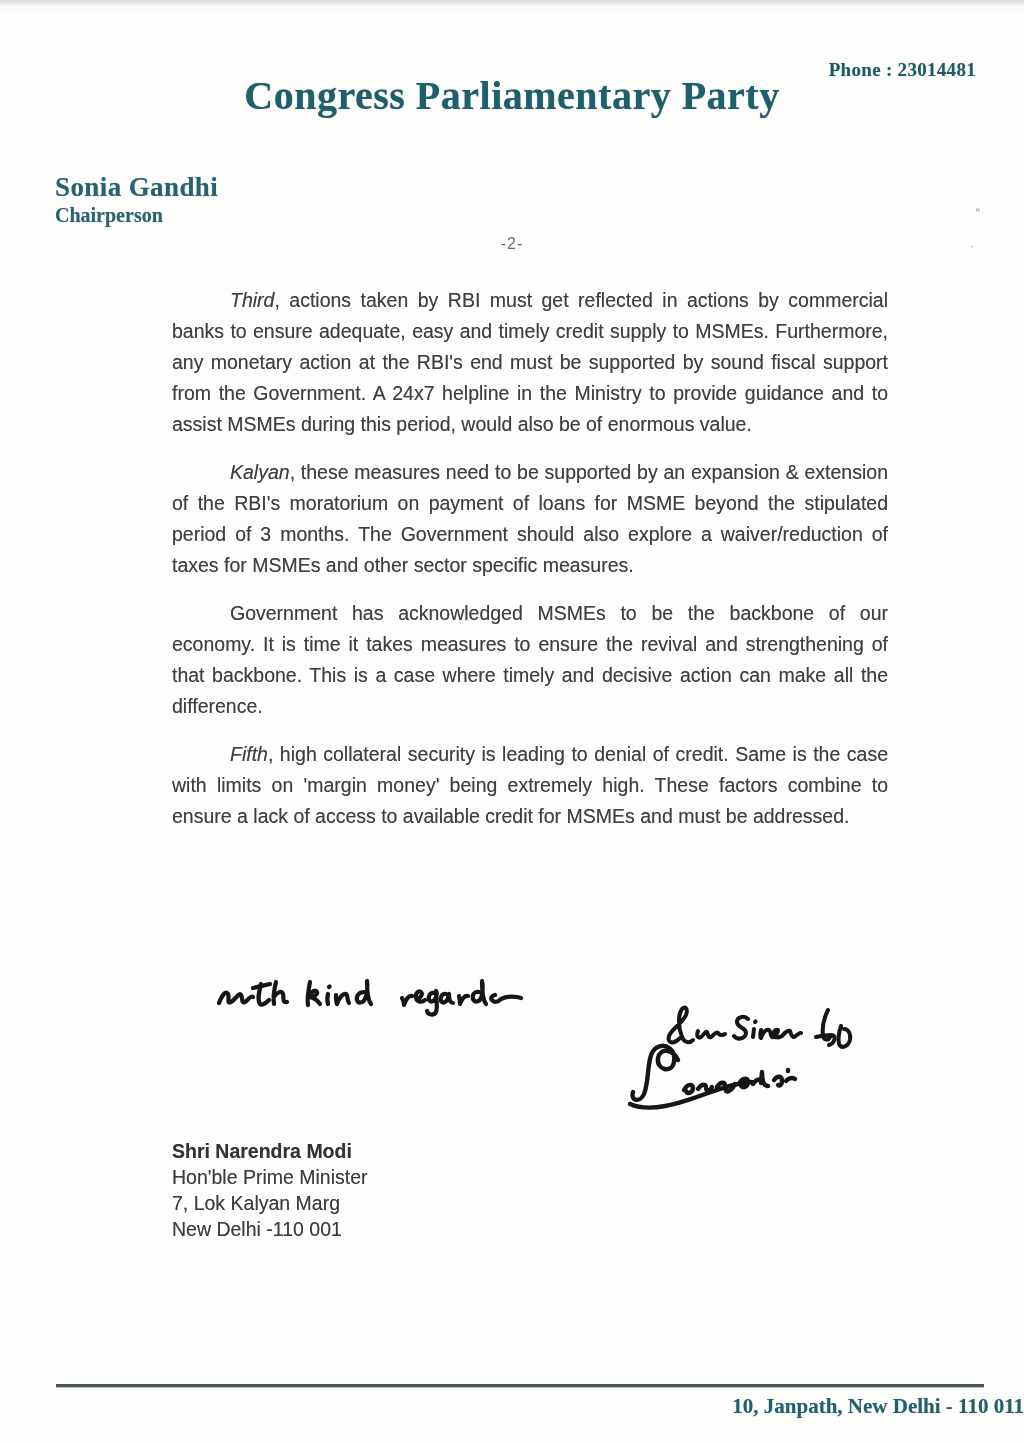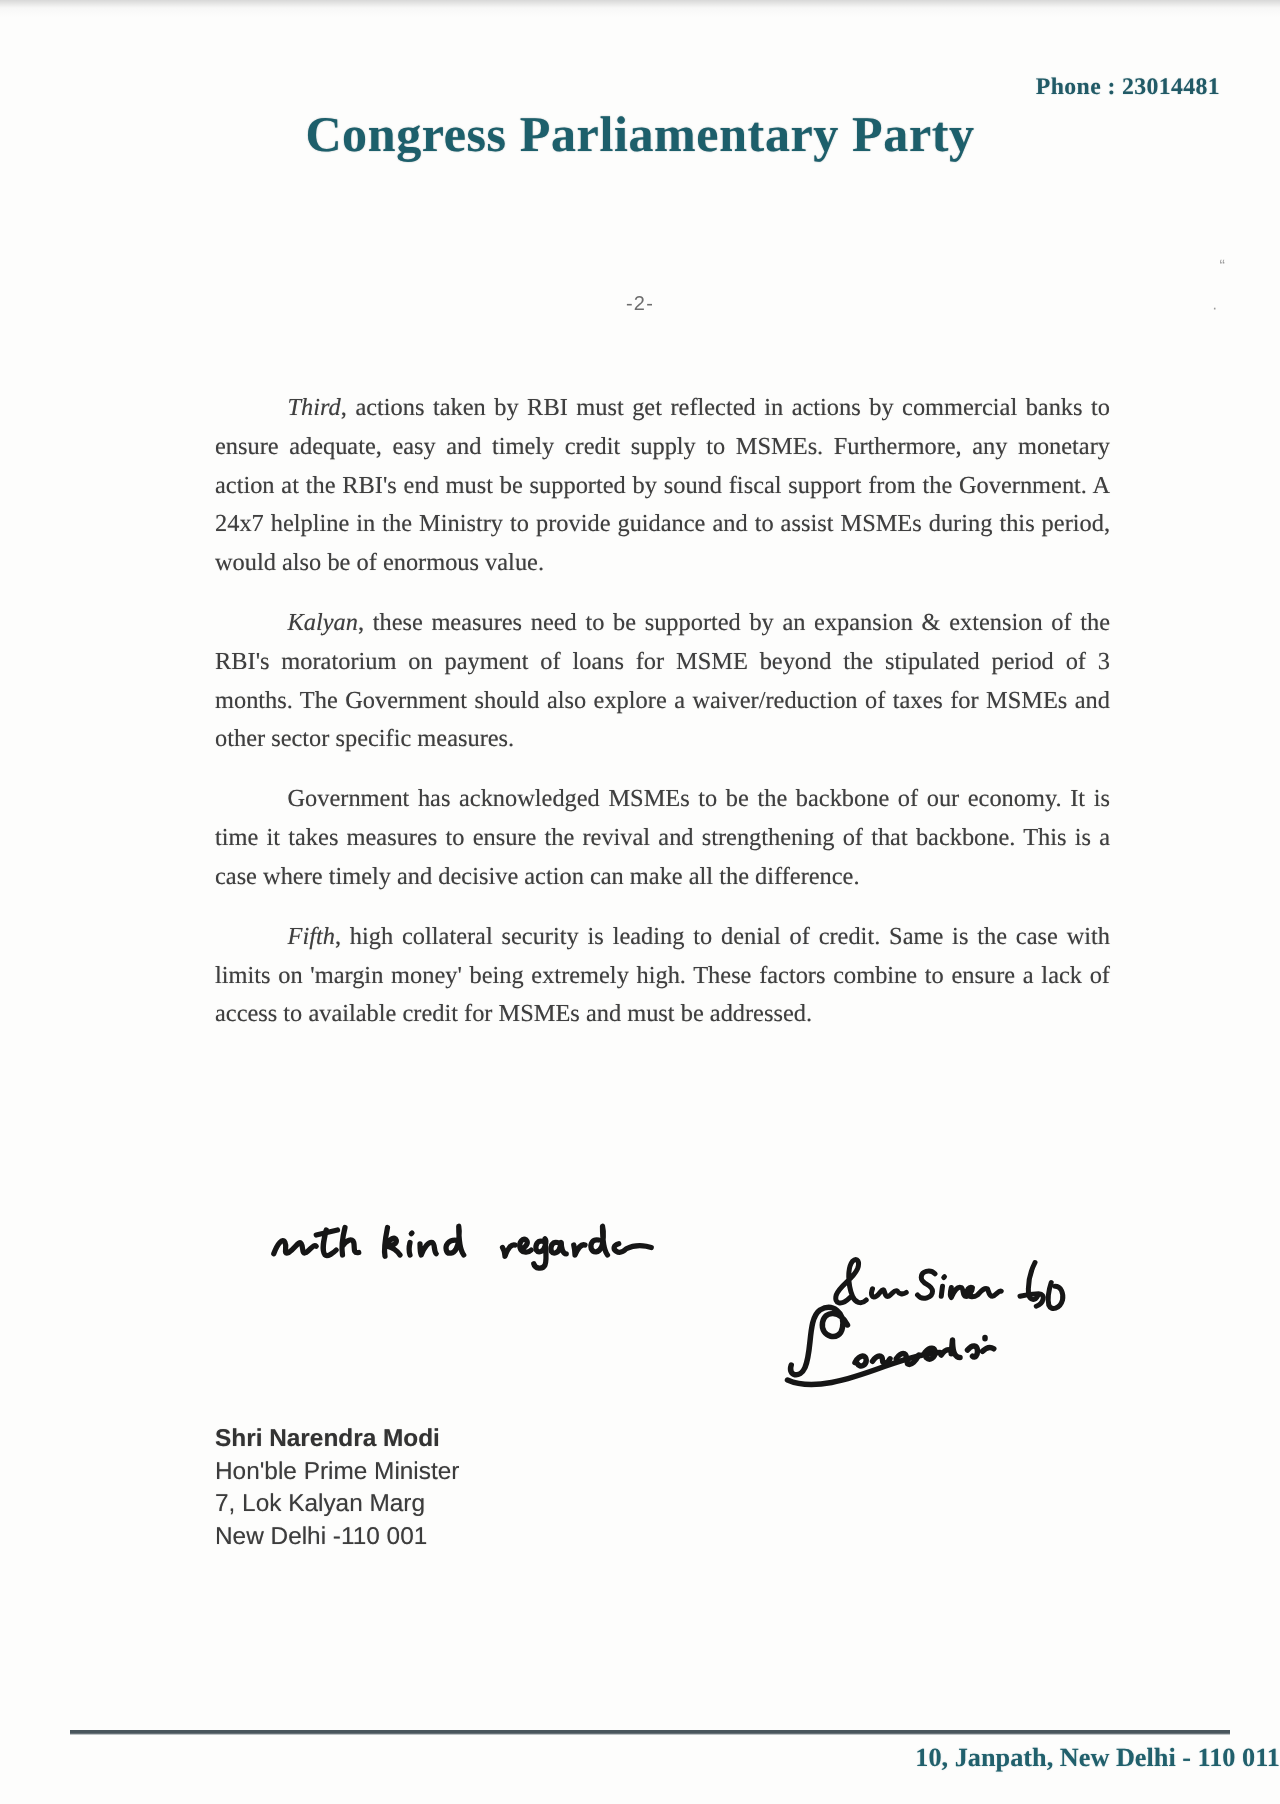--- a/index.html
+++ b/index.html
@@ -31,21 +31,21 @@
     font-family: "Liberation Serif", serif;
     font-weight: bold;
     font-size: 19px;
     letter-spacing: 0.3px;
     color: #215a66;
     text-shadow: 0 0 1px rgba(33,90,102,0.4);
     margin-top: 25px;
   }
   .org-title {
     position: absolute;
-    top: 84px;
+    top: 72px;
     left: 0;
     width: 100%;
     text-align: center;
     font-family: "Liberation Serif", serif;
     font-weight: bold;
     font-size: 40px;
     letter-spacing: 0.5px;
     color: #1d5f6b;
     text-shadow: 0 0 1px rgba(20,60,70,0.55);
   }
@@ -75,28 +75,27 @@
     left: 0;
     width: 100%;
     text-align: center;
     font-size: 16px;
     color: #6d6d6d;
     letter-spacing: 1px;
   }
   .letter-body {
     position: absolute;
     left: 172px;
-    top: 311px;
+    top: 285px;
     width: 716px;
     color: #3f3f3f;
     font-size: 19.5px;
     line-height: 31px;
     text-align: justify;
     text-shadow: 0 0 0.6px rgba(60,60,60,0.55);
-    font-family: Liberation Serif, serif;
   }
   .letter-body p {
     margin: 0 0 17px 0;
     text-indent: 58px;
   }
   .lead-word { font-style: italic; }
   .hw {
     position: absolute;
   }
   .hw svg { display: block; }
@@ -147,20 +146,24 @@
 </head>
 <body>
 
 <div class="page">
   <div class="scan-top"></div>
 
   <div class="phone">Phone : 23014481</div>
 
   <div class="org-title">Congress Parliamentary Party</div>
 
+  <div class="sender">
+    <div class="sender-name">Sonia Gandhi</div>
+    <div class="sender-role">Chairperson</div>
+  </div>
 
   <div class="page-number">-2-</div>
 
   <div class="artifact" style="top:205px; right:42px;">“</div>
   <div class="artifact" style="top:238px; right:48px;">·</div>
 
   <div class="letter-body">
     <p><span class="lead-word">Third</span><span>, actions taken by RBI must get reflected in actions by commercial banks to ensure adequate, easy and timely credit supply to MSMEs. Furthermore, any monetary action at the RBI's end must be supported by sound fiscal support from the Government.  A  24x7 helpline in the Ministry to provide guidance and to assist MSMEs during this period, would also be of enormous value.</span></p>
     <p><span class="lead-word">Kalyan</span><span>, these measures need to be supported by an expansion &amp; extension of the RBI's moratorium on payment of loans for MSME beyond the stipulated period of 3 months.  The Government should also explore a waiver/reduction of taxes for MSMEs and other sector specific measures.</span></p>
     <p><span>Government has acknowledged MSMEs to be the backbone of our economy.  It is time it takes measures to ensure the revival and strengthening of that backbone. This is a case where timely and decisive action can make all the difference.</span></p>

